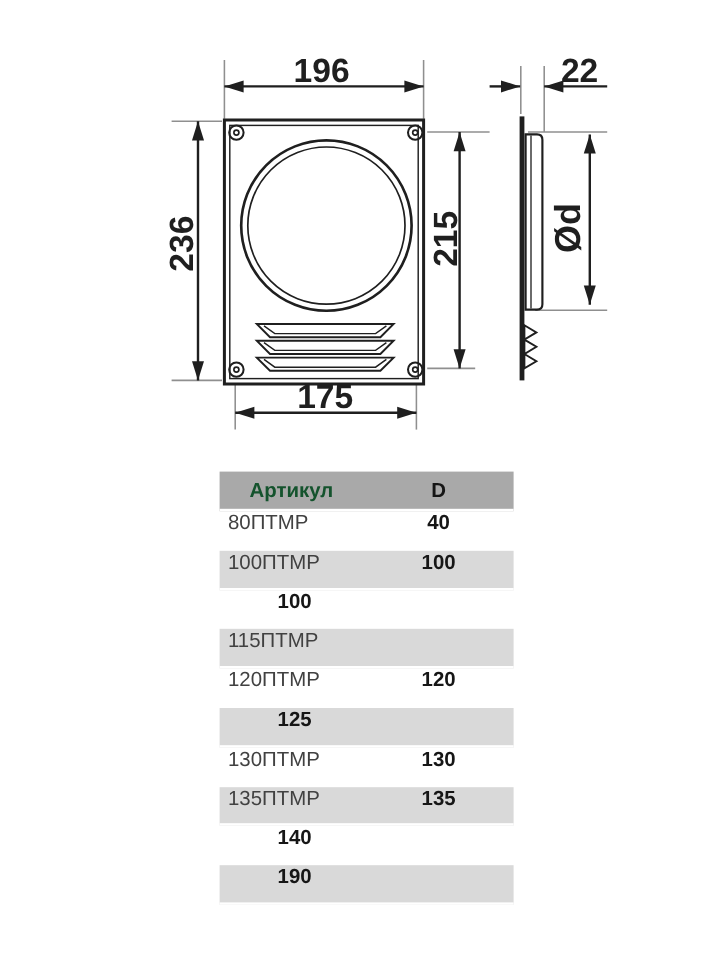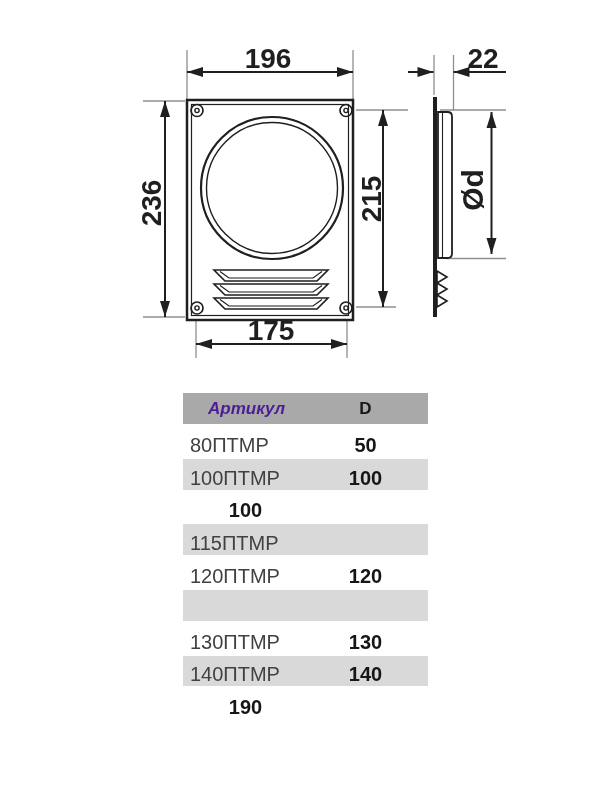--- a/index.html
+++ b/index.html
@@ -6,25 +6,25 @@
   #canvas{position:relative;width:559px;height:800px;background:#ffffff;overflow:hidden;
           font-family:"Liberation Sans",sans-serif;}
   #drawing{position:absolute;left:0;top:0;}
   svg text{font-family:"Liberation Sans",sans-serif;font-weight:bold;fill:#1f1f1f;}
 
   
   #spec-table{position:absolute;left:183px;top:393px;width:245px;}
   .thead{display:flex;align-items:center;height:33px;background:#a9a9a9;
          font-size:17px;font-weight:bold;color:#1e1e1e;box-sizing:border-box;
          border-bottom:2px solid #fff;}
-  .trow{display:flex;align-items:flex-end;height:32.8px;box-sizing:border-box;
-        border-bottom:2px solid #fff;font-size:20px;}
+  .trow{display:flex;align-items:flex-start;height:32.8px;box-sizing:border-box;
+        border-bottom:2px solid #fff;font-size:17px;}
   .trow:nth-child(even){background:#d9d9d9;}
   .c1{width:120px;padding-left:7px;color:#414141;box-sizing:border-box;}
-  .thead .c1{padding-left:25px;color:#4c1d95;font-style:italic;}
+  .thead .c1{padding-left:25px;color:#14532d;}
   .c2{width:125px;text-align:center;font-weight:bold;color:#161616;}
 </style>
 </head>
 <body>
 
 <div id="canvas">
 
   <svg id="drawing" width="600" height="390" viewBox="0 0 600 390">
 
     <g>
@@ -128,44 +128,48 @@
   </svg>
 
   <div id="spec-table">
     <div class="thead">
       <div class="c1">Артикул</div>
       <div class="c2">D</div>
     </div>
     <div class="tbody">
       <div class="trow">
         <div class="c1">80ПТМР</div>
-        <div class="c2">50</div>
+        <div class="c2">40</div>
       </div>
       <div class="trow">
         <div class="c1">100ПТМР</div>
         <div class="c2">100</div>
       </div>
       <div class="trow">
         <div class="c2">100</div>
       </div>
       <div class="trow">
         <div class="c1">115ПТМР</div>
       </div>
       <div class="trow">
         <div class="c1">120ПТМР</div>
         <div class="c2">120</div>
       </div>
       <div class="trow">
+        <div class="c2">125</div>
       </div>
       <div class="trow">
         <div class="c1">130ПТМР</div>
         <div class="c2">130</div>
       </div>
       <div class="trow">
-        <div class="c1">140ПТМР</div>
+        <div class="c1">135ПТМР</div>
+        <div class="c2">135</div>
+      </div>
+      <div class="trow">
         <div class="c2">140</div>
       </div>
       <div class="trow">
         <div class="c2">190</div>
       </div>
     </div>
   </div>
 
 </div>
 

